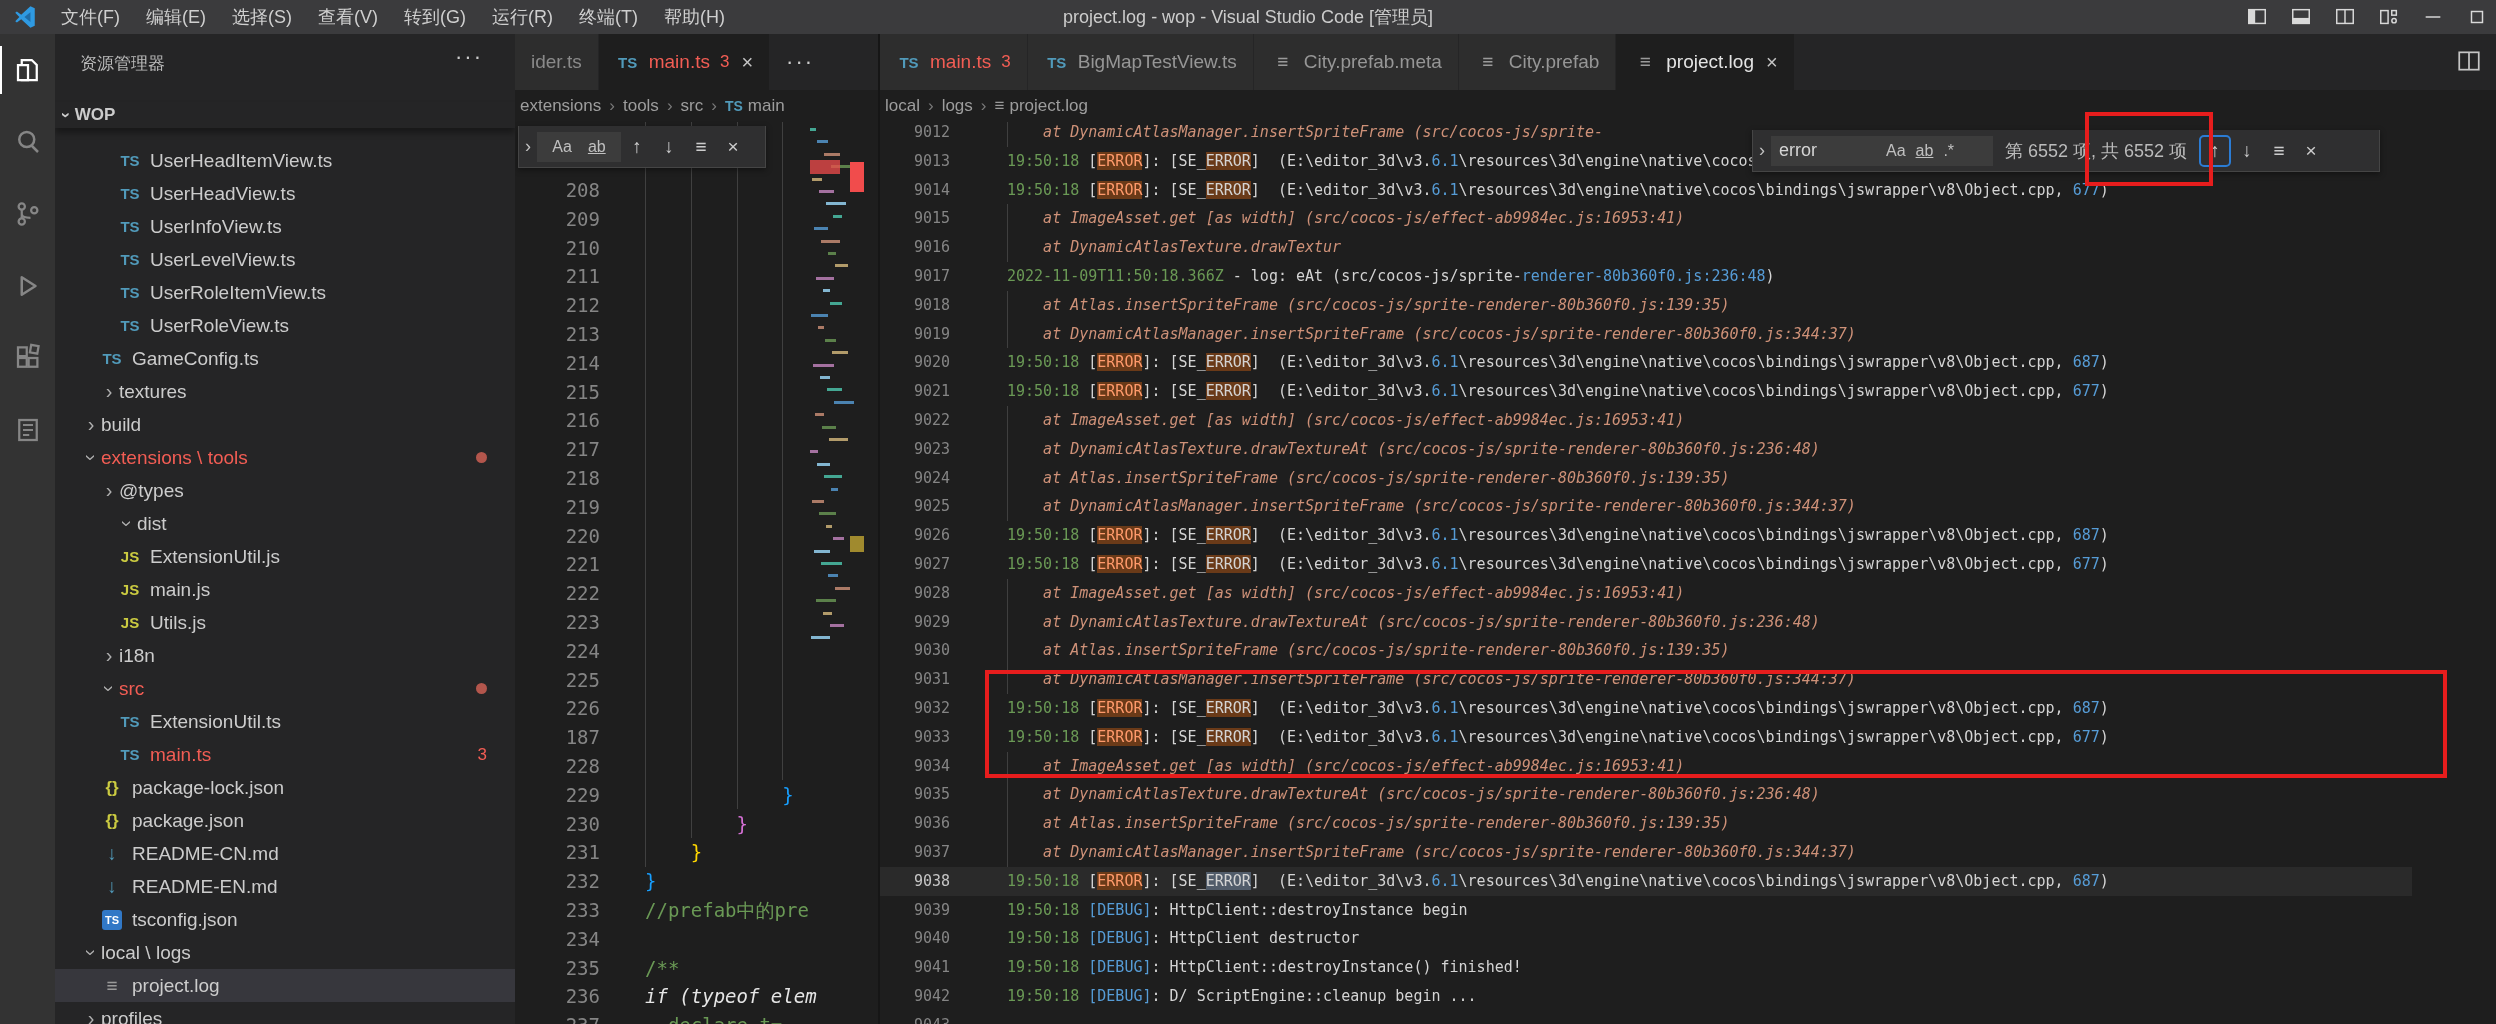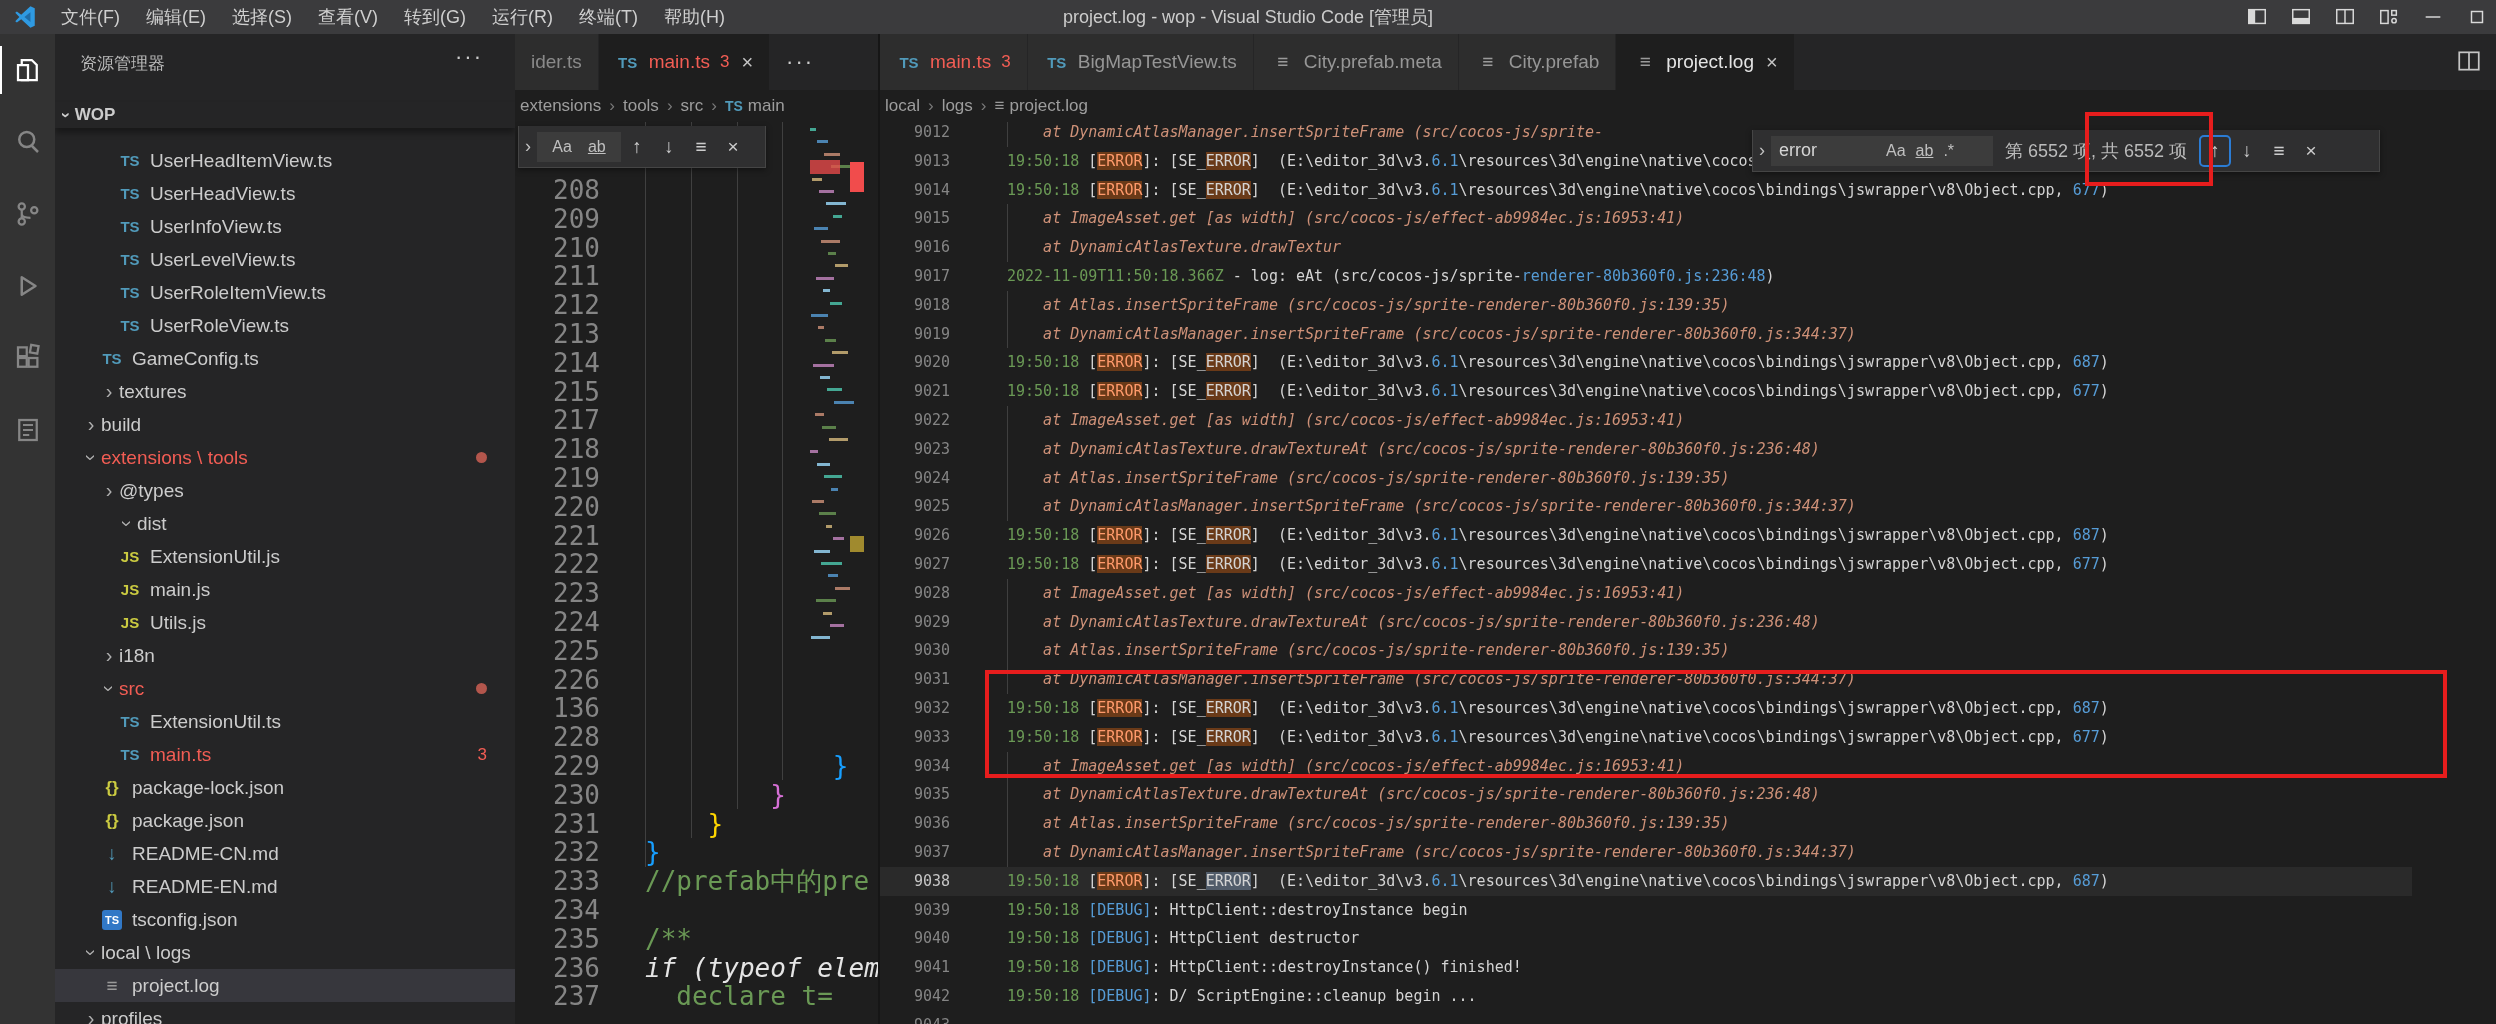--- a/index.html
+++ b/index.html
@@ -49,21 +49,21 @@
   .tab .badge { margin-left:10px; color:#f25d54; font-size:17px; }
   .tab .closex { margin-left:12px; color:#c5c5c5; font-size:20px; }
   .bc { position:absolute; top:90px; height:32px; display:flex; align-items:center; font-size:17px; color:#9d9d9d; white-space:nowrap; z-index:4; background:#1e1e1e; }
   .bc .sep { margin:0 8px; color:#7a7a7a; }
   .bc .tsmini { color:#519aba; font-weight:bold; font-size:14px; margin-right:5px; }
   .bc .logmini { color:#9a9a9a; margin-right:5px; }
   .code, .gut { font-family:"DejaVu Sans Mono", monospace; }
   
   .g1 { position:absolute; left:515px; top:34px; width:365px; height:990px; overflow:hidden; }
   .g1rows { position:absolute; left:0; top:142px; width:365px; }
-  .g1row { position:relative; height:28.8px; line-height:28.8px; font-size:26px; white-space:pre; }
+  .g1row { position:relative; height:28.8px; line-height:28.8px; font-size:19px; white-space:pre; }
   .g1row .gut { position:absolute; left:0; width:85px; text-align:right; color:#858585; }
   .g1row .code { position:absolute; left:130px; }
   .guide { position:absolute; width:1px; background:#404040; z-index:1; }
   .minimap1 { position:absolute; left:295px; top:88px; width:36px; height:560px; }
   .scroll1 { position:absolute; left:331px; top:88px; width:24px; height:902px; }
   
   .g2 { position:absolute; left:880px; top:34px; width:1616px; height:990px; overflow:hidden; }
   .lrow { position:absolute; left:0; width:1532px; height:28.8px; line-height:28.8px; font-size:15px; white-space:pre; font-family:"DejaVu Sans Mono", monospace; }
   .lrow.current { background:rgba(255,255,255,0.055); }
   .lrow .lgut { position:absolute; left:0; width:70px; text-align:right; color:#858585; font-family:"DejaVu Sans Mono", monospace; }
@@ -346,31 +346,32 @@
     <div class="guide" style="left:267.3px; top:88px; height:658px;"></div>
     <div class="g1rows" id="g1rows">
         <div class="g1row"><span class="gut">208</span><span class="code" style="color: rgb(212, 212, 212);"></span></div>
         <div class="g1row"><span class="gut">209</span><span class="code" style="color: rgb(212, 212, 212);"></span></div>
         <div class="g1row"><span class="gut">210</span><span class="code" style="color: rgb(212, 212, 212);"></span></div>
         <div class="g1row"><span class="gut">211</span><span class="code" style="color: rgb(212, 212, 212);"></span></div>
         <div class="g1row"><span class="gut">212</span><span class="code" style="color: rgb(212, 212, 212);"></span></div>
         <div class="g1row"><span class="gut">213</span><span class="code" style="color: rgb(212, 212, 212);"></span></div>
         <div class="g1row"><span class="gut">214</span><span class="code" style="color: rgb(212, 212, 212);"></span></div>
         <div class="g1row"><span class="gut">215</span><span class="code" style="color: rgb(212, 212, 212);"></span></div>
+        <div class="g1row"><span class="gut">216</span><span class="code" style="color: rgb(212, 212, 212);"></span></div>
         <div class="g1row"><span class="gut">217</span><span class="code" style="color: rgb(212, 212, 212);"></span></div>
         <div class="g1row"><span class="gut">218</span><span class="code" style="color: rgb(212, 212, 212);"></span></div>
         <div class="g1row"><span class="gut">219</span><span class="code" style="color: rgb(212, 212, 212);"></span></div>
         <div class="g1row"><span class="gut">220</span><span class="code" style="color: rgb(212, 212, 212);"></span></div>
         <div class="g1row"><span class="gut">221</span><span class="code" style="color: rgb(212, 212, 212);"></span></div>
         <div class="g1row"><span class="gut">222</span><span class="code" style="color: rgb(212, 212, 212);"></span></div>
         <div class="g1row"><span class="gut">223</span><span class="code" style="color: rgb(212, 212, 212);"></span></div>
         <div class="g1row"><span class="gut">224</span><span class="code" style="color: rgb(212, 212, 212);"></span></div>
         <div class="g1row"><span class="gut">225</span><span class="code" style="color: rgb(212, 212, 212);"></span></div>
         <div class="g1row"><span class="gut">226</span><span class="code" style="color: rgb(212, 212, 212);"></span></div>
-        <div class="g1row"><span class="gut">136</span><span class="code" style="color: rgb(212, 212, 212);"></span></div>
+        <div class="g1row"><span class="gut">187</span><span class="code" style="color: rgb(212, 212, 212);"></span></div>
         <div class="g1row"><span class="gut">228</span><span class="code" style="color: rgb(212, 212, 212);"></span></div>
         <div class="g1row"><span class="gut">229</span><span class="code" style="color: rgb(23, 159, 255);">            }</span></div>
         <div class="g1row"><span class="gut">230</span><span class="code" style="color: rgb(214, 112, 214);">        }</span></div>
         <div class="g1row"><span class="gut">231</span><span class="code" style="color: rgb(255, 215, 0);">    }</span></div>
         <div class="g1row"><span class="gut">232</span><span class="code" style="color: rgb(23, 159, 255);">}</span></div>
         <div class="g1row"><span class="gut">233</span><span class="code" style="color: rgb(106, 153, 85);">//prefab中的pre</span></div>
         <div class="g1row"><span class="gut">234</span><span class="code" style="color: rgb(212, 212, 212);"></span></div>
         <div class="g1row"><span class="gut">235</span><span class="code" style="color: rgb(106, 153, 85);">/**</span></div>
         <div class="g1row"><span class="gut">236</span><span class="code" style="color: #e5e5e5; font-style: italic;">if (typeof elem</span></div>
         <div class="g1row"><span class="gut">237</span><span class="code" style="color: rgb(106, 153, 85);">  declare t=</span></div>

